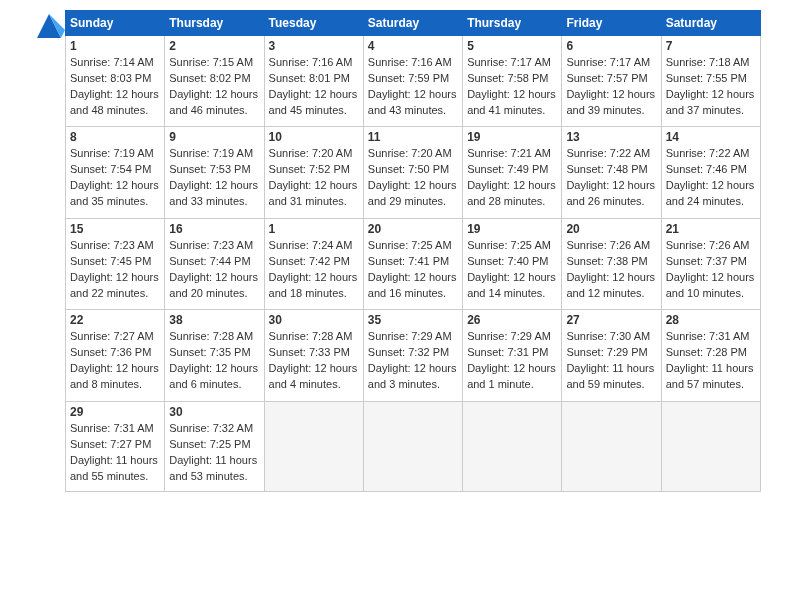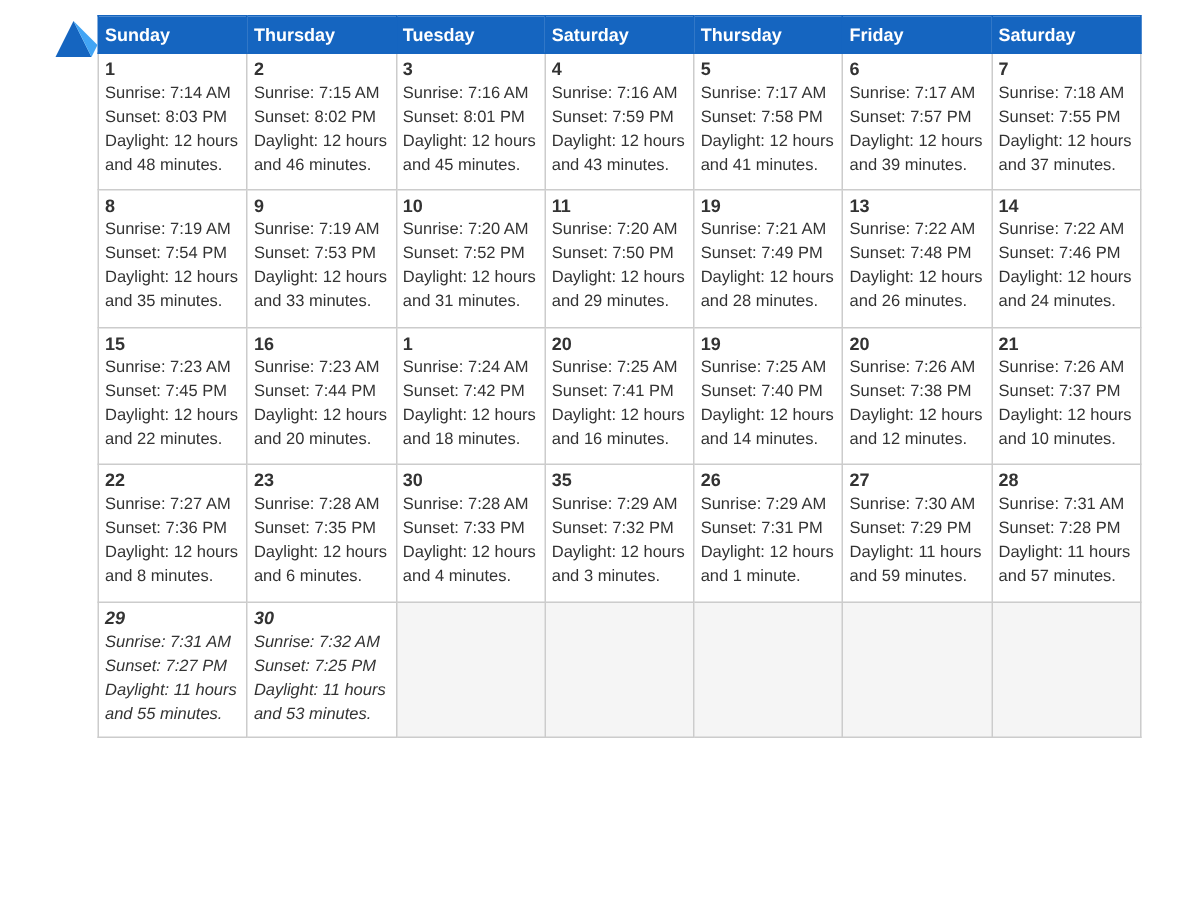--- a/index.html
+++ b/index.html
@@ -76,21 +76,20 @@
       font-size: 9.5px;
       color: #333;
       background: #fff;
       height: 88px;
     }
     .calendar td.empty {
       background: #f5f5f5;
     }
     .calendar tr:last-child td {
       height: 70px;
-      font-style: italic;
     }
     .day-num {
       font-size: 12px;
       font-weight: bold;
       display: block;
       margin-bottom: 2px;
     }
     .day-info {
       line-height: 1.45;
       font-size: 11px;
@@ -226,21 +225,21 @@
             <span class="day-num">21</span>
             <div class="day-info">Sunrise: 7:26 AM<br>Sunset: 7:37 PM<br>Daylight: 12 hours and 10 minutes.</div>
           </td>
         </tr>
         <tr>
           <td>
             <span class="day-num">22</span>
             <div class="day-info">Sunrise: 7:27 AM<br>Sunset: 7:36 PM<br>Daylight: 12 hours and 8 minutes.</div>
           </td>
           <td>
-            <span class="day-num">23</span>
+            <span class="day-num">38</span>
             <div class="day-info">Sunrise: 7:28 AM<br>Sunset: 7:35 PM<br>Daylight: 12 hours and 6 minutes.</div>
           </td>
           <td>
             <span class="day-num">30</span>
             <div class="day-info">Sunrise: 7:28 AM<br>Sunset: 7:33 PM<br>Daylight: 12 hours and 4 minutes.</div>
           </td>
           <td>
             <span class="day-num">35</span>
             <div class="day-info">Sunrise: 7:29 AM<br>Sunset: 7:32 PM<br>Daylight: 12 hours and 3 minutes.</div>
           </td>

